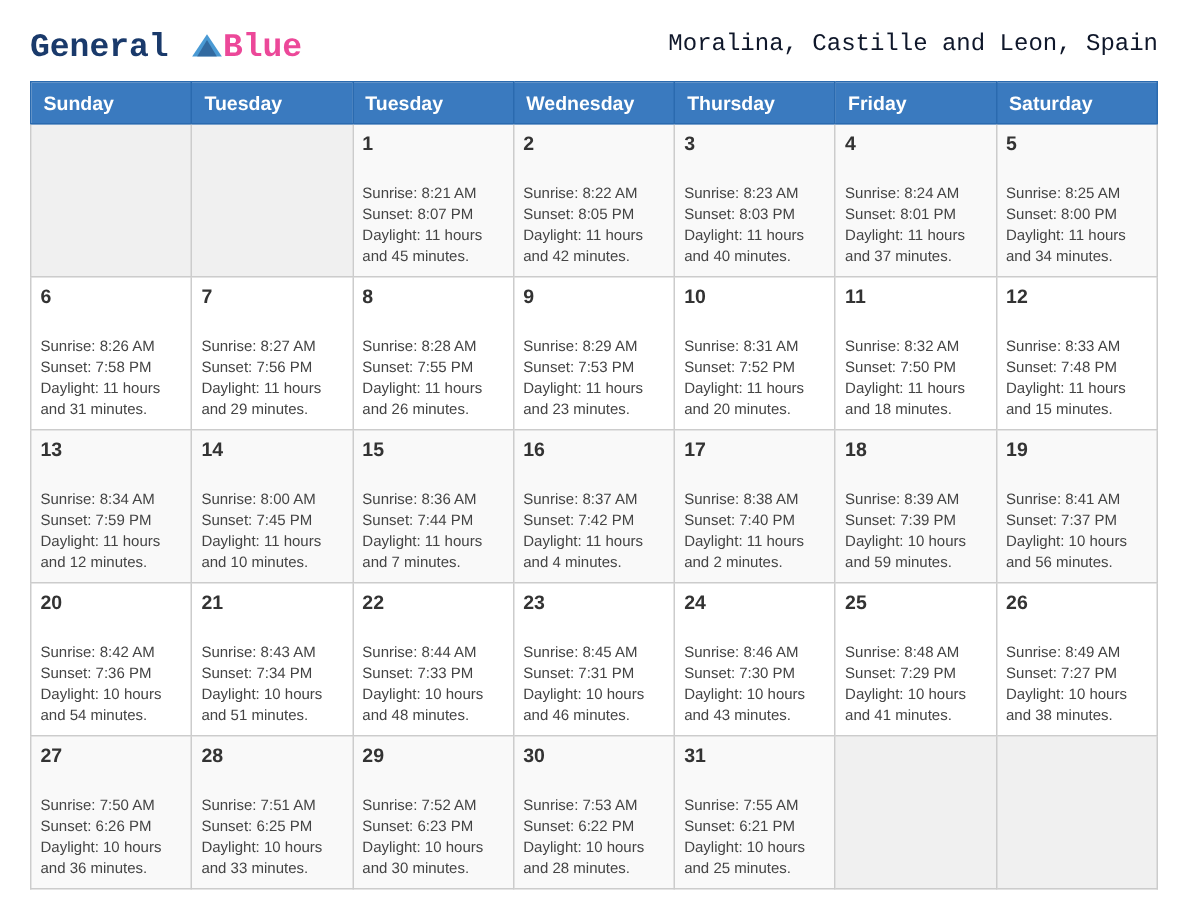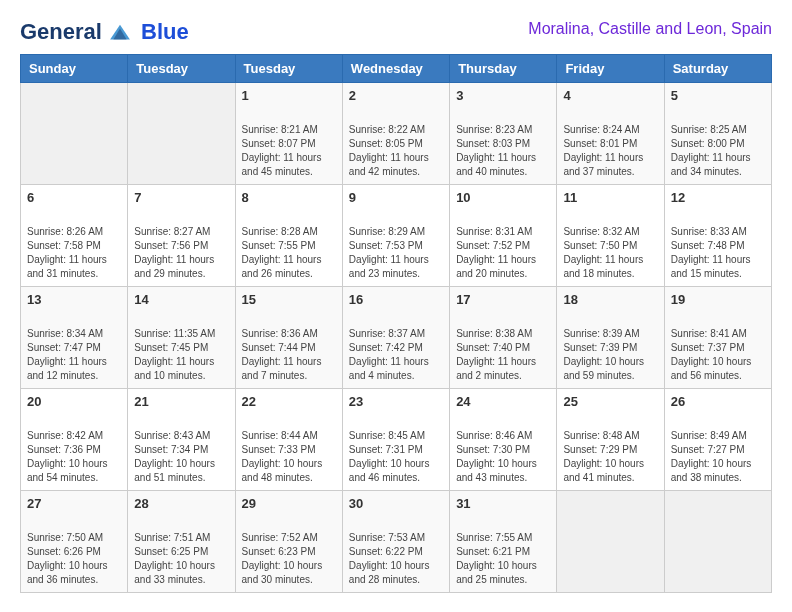--- a/index.html
+++ b/index.html
@@ -8,36 +8,37 @@
       background: #fff;
       width: 792px;
       min-height: 612px;
       padding: 20px;
     }
     .header-area {
       display: flex;
       justify-content: space-between;
       align-items: flex-start;
       margin-bottom: 10px;
+      font-family: Liberation Mono, monospace;
     }
     .logo-area {
       display: flex;
       align-items: center;
     }
     .title-area {
       text-align: right;
     }
     .month-title {
       font-size: 36px;
       font-weight: 300;
       color: #333;
     }
     .location-title {
       font-size: 16px;
-      color: #6d28d9;
+      color: #0f172a;
       font-weight: normal;
     }
     .calendar-table {
       width: 100%;
       border-collapse: collapse;
       table-layout: fixed;
     }
     .calendar-table thead tr th {
       background-color: #3a7abf;
       color: #fff;
@@ -82,21 +83,21 @@
   <div class="logo-area">
     <div>
       <div style="display:flex;align-items:center;">
         <div style="font-size:22px;font-weight:bold;color:#1a3a6b;line-height:1.1;">
           <span style="color:#1a3a6b;">General</span>
           <svg width="22" height="22" viewBox="0 0 40 40" style="display:inline-block;vertical-align:middle;margin-left:1px;">
             <polygon points="20,5 38,32 2,32" fill="#4a9ad4"></polygon>
             <polygon points="20,12 32,32 8,32" fill="#1a3a6b" opacity="0.5"></polygon>
           </svg>
         </div>
-        <div style="font-size:22px;font-weight:bold;color:#1d4ed8;line-height:1.1;margin-left:10px;">Blue</div>
+        <div style="font-size:22px;font-weight:bold;color:#ec4899;line-height:1.1;margin-left:0;">Blue</div>
       </div>
     </div>
   </div>
   <div class="title-area">
     <div class="location-title">Moralina, Castille and Leon, Spain</div>
   </div>
 </div>
 
 <table class="calendar-table">
   <thead>
@@ -186,26 +187,26 @@
           <span class="day-number">12</span>
           <div class="cell-info">Sunrise: 8:33 AM
 Sunset: 7:48 PM
 Daylight: 11 hours and 15 minutes.</div>
         </td>
       </tr>
       <tr>
         <td>
           <span class="day-number">13</span>
           <div class="cell-info">Sunrise: 8:34 AM
-Sunset: 7:47 PM
+Sunset: 7:59 PM
 Daylight: 11 hours and 12 minutes.</div>
         </td>
         <td>
           <span class="day-number">14</span>
-          <div class="cell-info">Sunrise: 11:35 AM
+          <div class="cell-info">Sunrise: 8:00 AM
 Sunset: 7:45 PM
 Daylight: 11 hours and 10 minutes.</div>
         </td>
         <td>
           <span class="day-number">15</span>
           <div class="cell-info">Sunrise: 8:36 AM
 Sunset: 7:44 PM
 Daylight: 11 hours and 7 minutes.</div>
         </td>
         <td>

